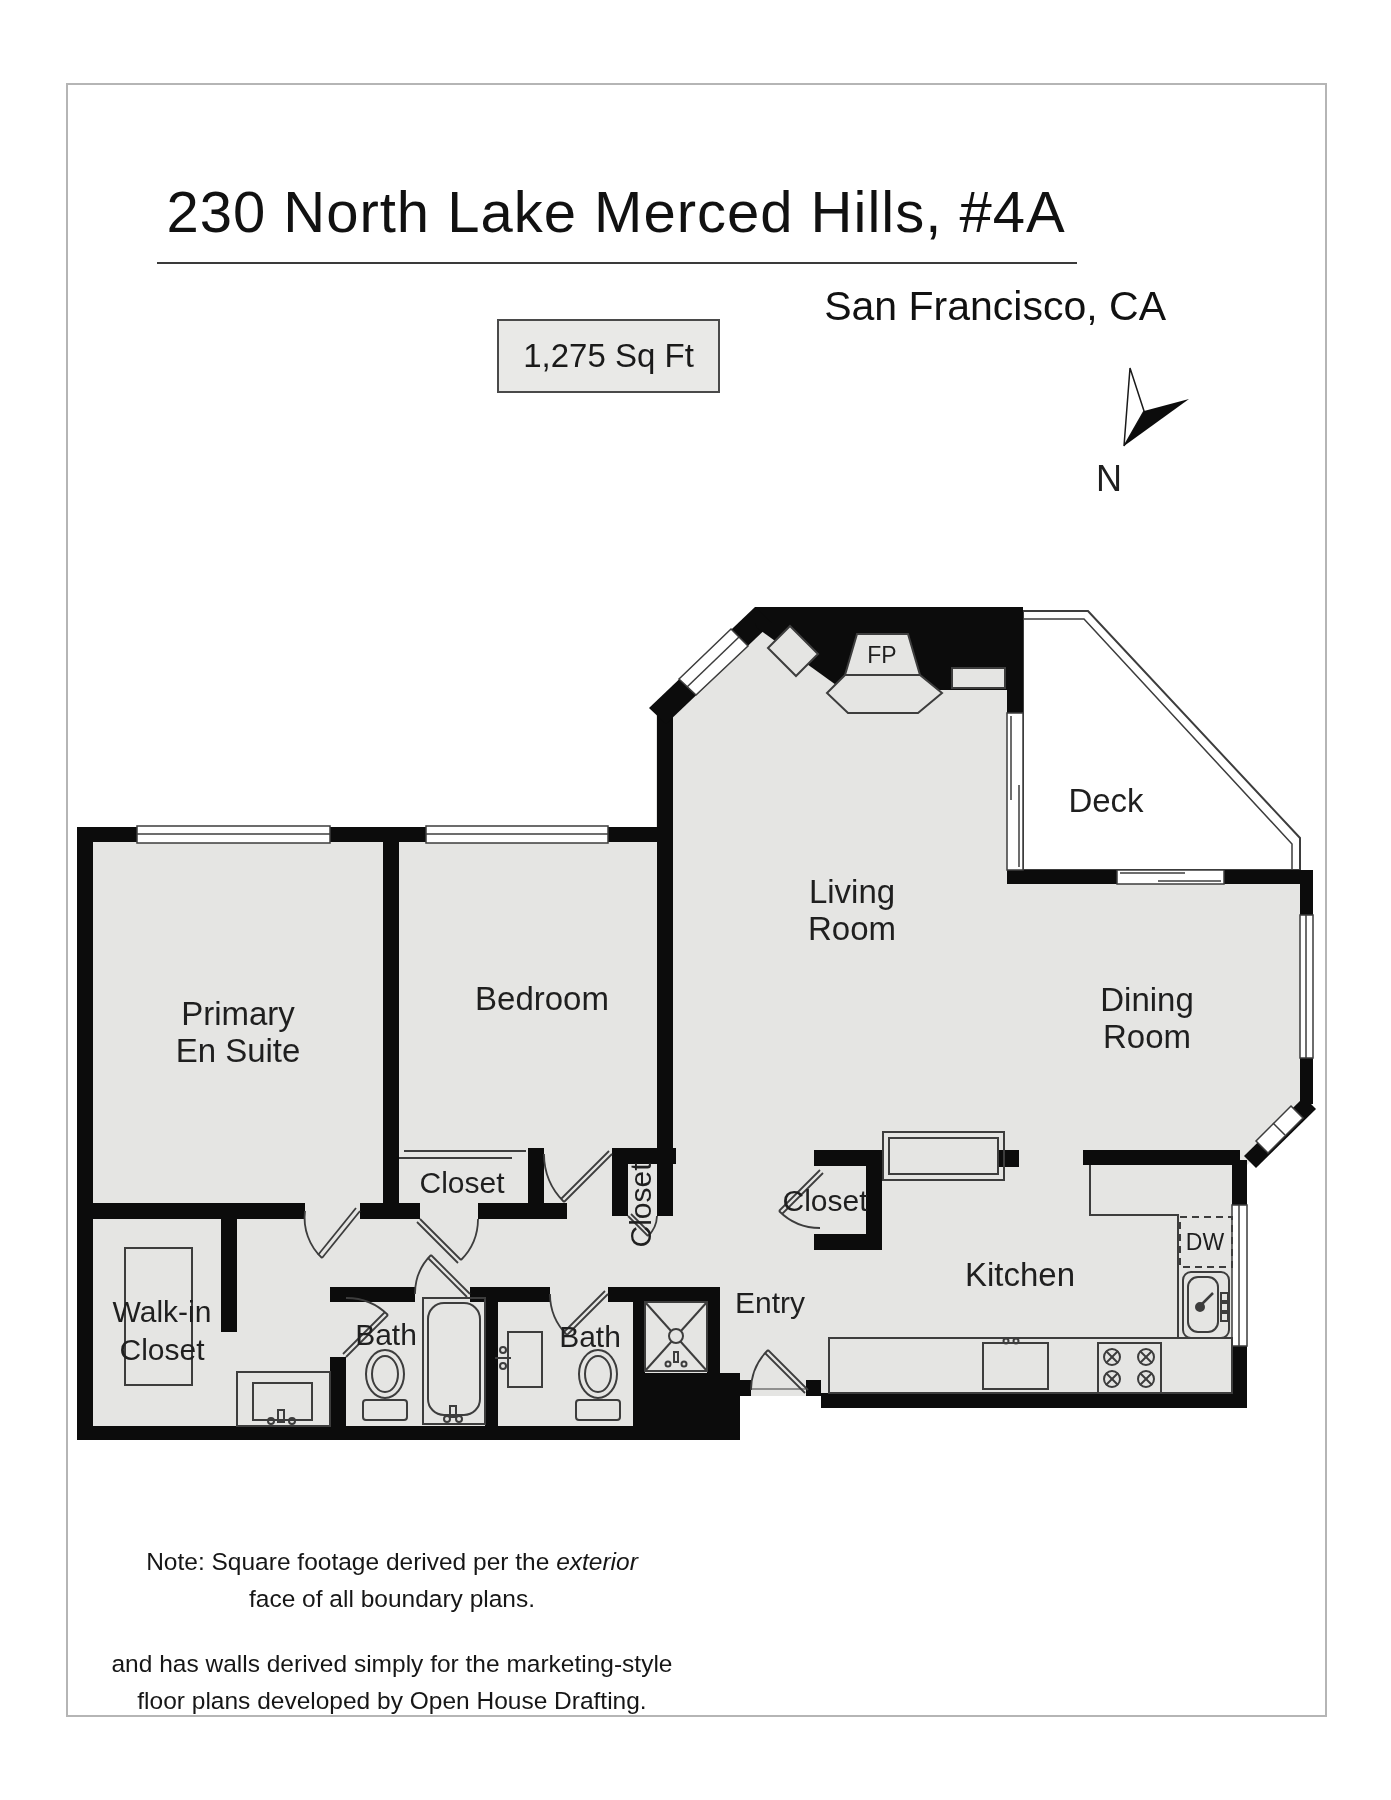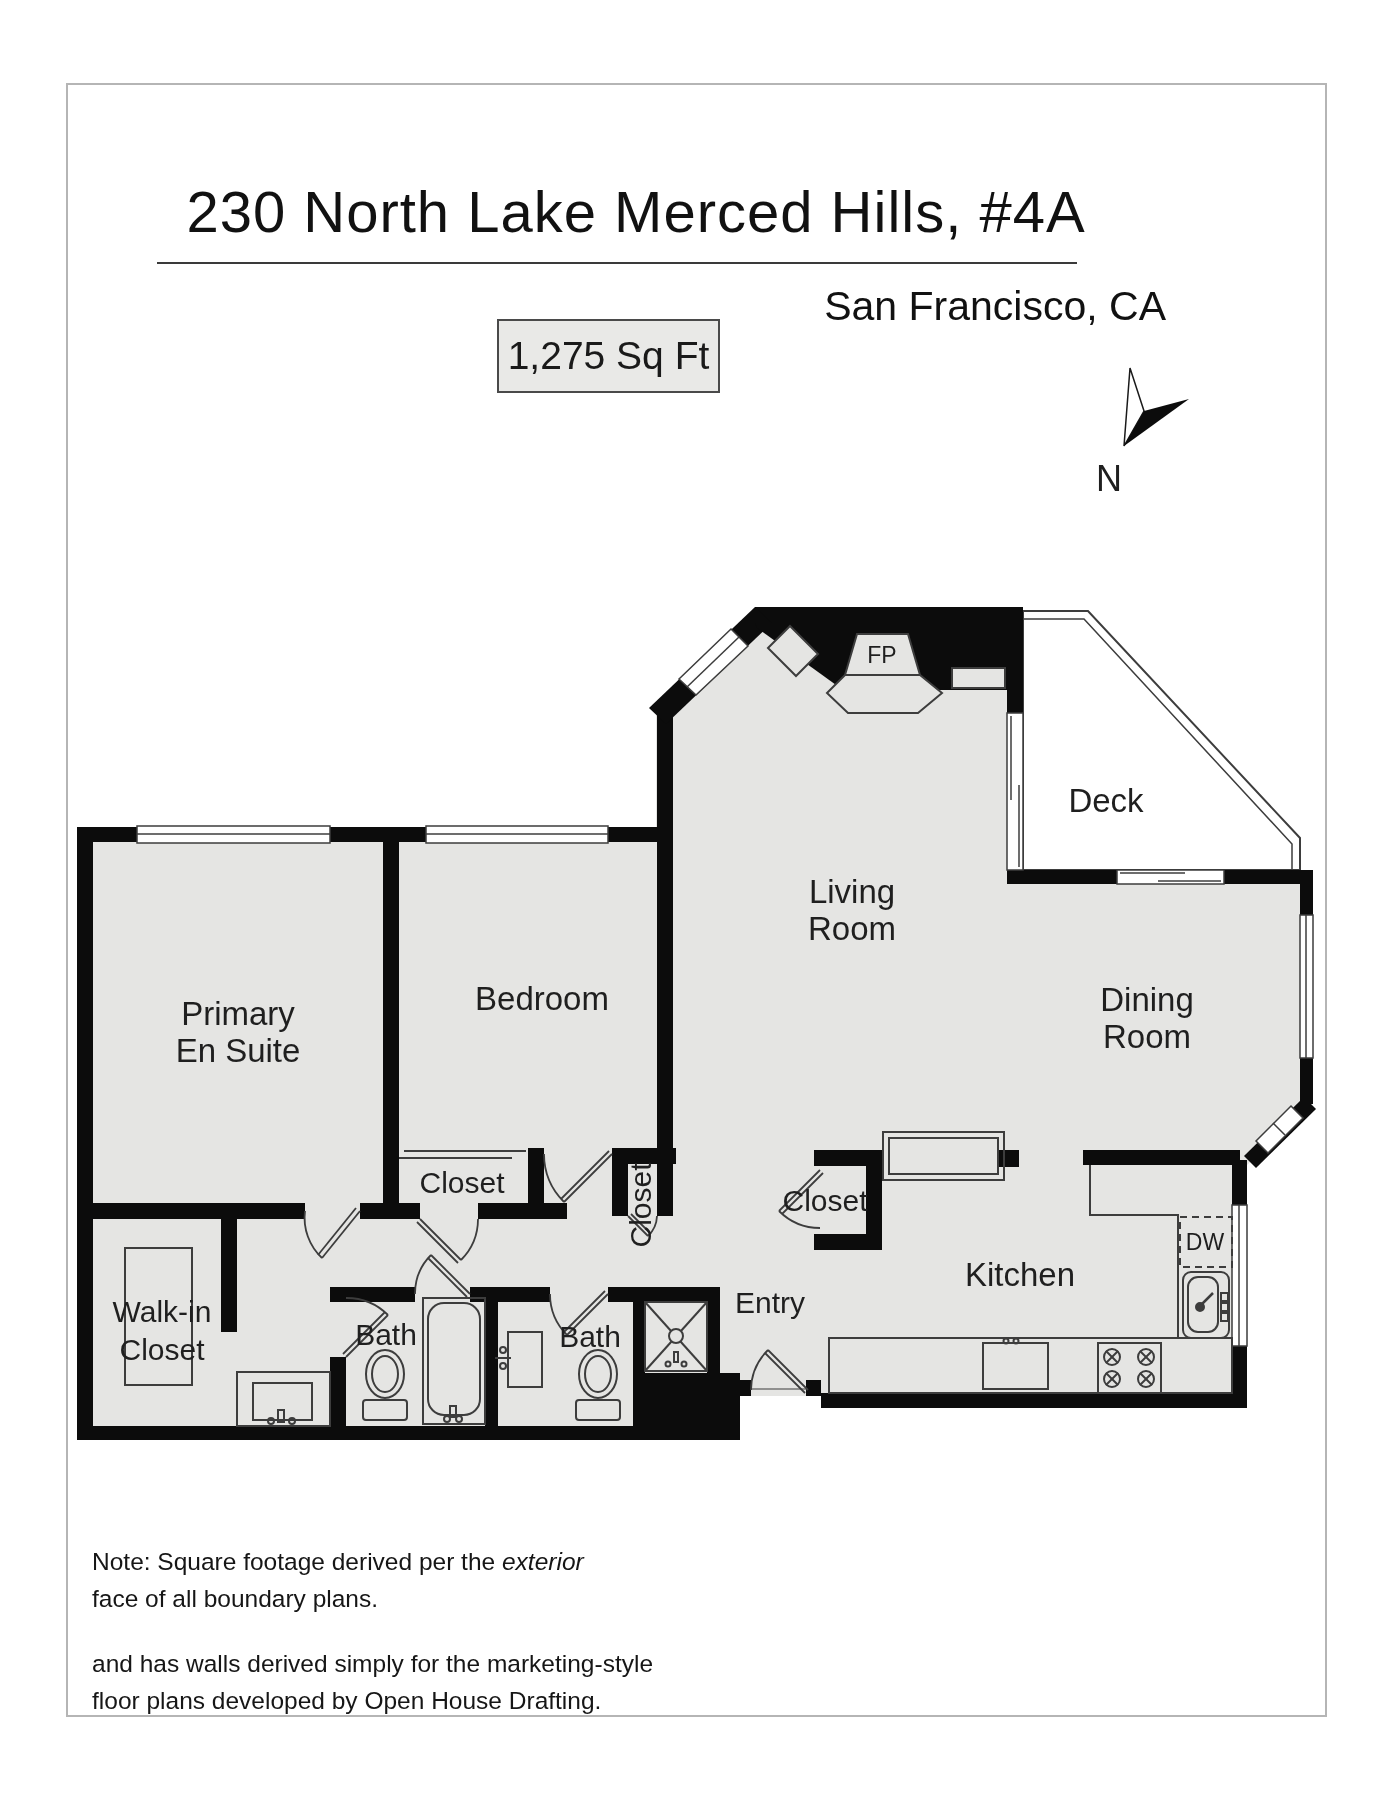--- a/index.html
+++ b/index.html
@@ -1,32 +1,32 @@
 <!DOCTYPE html>
 <html><head>
 <meta charset="utf-8">
 <style>
   html,body{margin:0;padding:0;background:#ffffff;}
   #page{position:relative;width:1391px;height:1800px;background:#ffffff;overflow:hidden;
         font-family:"Liberation Sans",sans-serif;color:#1c1c1c;}
   #frame{position:absolute;left:66px;top:83px;width:1257px;height:1630px;
          border:2px solid #b5b5b5;}
   #title{position:absolute;left:66px;top:178px;width:1100px;text-align:center;
-         font-size:58px;letter-spacing:1px;color:#111;margin-left:20px;}
+         font-size:58px;letter-spacing:1px;color:#111;}
   #title-underline{position:absolute;left:157px;top:262px;width:920px;border-top:2px solid #3a3a3a;}
   #subtitle{position:absolute;left:66px;top:283px;width:1100px;text-align:right;
             font-size:41px;color:#111;}
   #sqft-box{position:absolute;left:497px;top:319px;width:219px;height:70px;
             background:#e9e9e7;border:2px solid #4a4a4a;
-            display:flex;align-items:center;justify-content:center;font-size:39px;color:#1a1a1a;}
+            display:flex;align-items:center;justify-content:center;font-size:33px;color:#1a1a1a;}
   #plan-svg,#compass-svg{position:absolute;}
   #plan-svg{left:0;top:0;}
   #compass-svg{left:1085px;top:355px;}
   #notes{position:absolute;left:92px;top:1543px;width:600px;font-size:24.5px;line-height:37px;color:#161616;}
-  #notes .para{margin:0 0 28px 0;}
+  #notes .para{margin:0 0 28px 0;text-align:center;}
   svg text{font-family:"Liberation Sans",sans-serif;fill:#1f1f1f;}
   .room-lb{font-size:33px;}
   .small-lb{font-size:30px;}
   .tiny-lb{font-size:23px;}
 </style>
 </head>
 <body>
 
 <div id="page">
   <div id="frame"></div>

